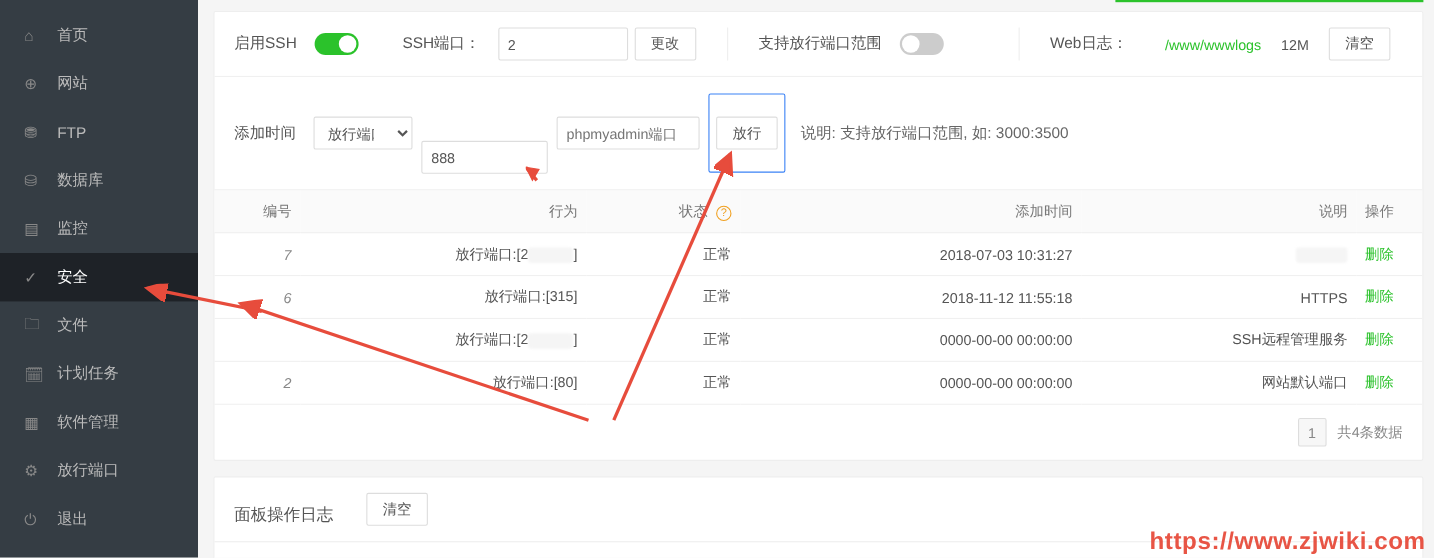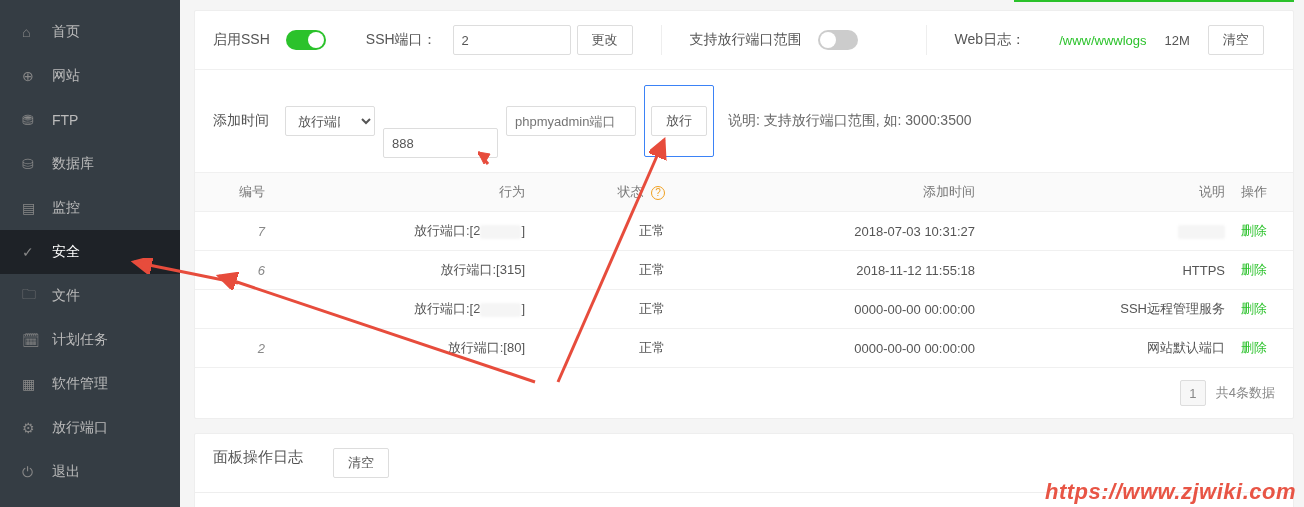--- a/index.html
+++ b/index.html
@@ -132,37 +132,36 @@
   .tbl th:last-child, .tbl td:last-child { padding-right: 18px; text-align: left; font-family: Liberation Serif, serif; }
   .tbl td .id-num { font-style: italic; color: #888; }
   .action-delete { color: #2bc22b; cursor: pointer; }
   .help-icon { color: #f0a020; border:1px solid #f0a020; border-radius:50%; width:14px; height:14px; display:inline-flex; align-items:center; justify-content:center; font-size:10px; margin-left:4px;}
 
   
   .pagination { display:flex; justify-content:flex-end; align-items:center; padding: 12px 18px; gap:10px; color:#888; }
   .page-num { border:1px solid #ddd; min-width:26px; height:26px; display:flex; align-items:center; justify-content:center; border-radius:2px; background:#f7f7f7; }
 
   
-  .log-panel .title-row { display:flex; align-items:flex-start; padding: 14px 18px; border-bottom:1px solid #eee; }
+  .log-panel .title-row { display:flex; align-items:flex-end; padding: 14px 18px; border-bottom:1px solid #eee; }
 
   
   .arrow {
     position: absolute;
     pointer-events: none;
     stroke: #e74c3c;
     fill: #e74c3c;
   }
 
   
   .watermark {
     position: absolute;
     right: 8px;
     bottom: 2px;
     font-size: 22px;
-    font-style: italic;
     font-weight: 600;
     color: #e74c3c;
     letter-spacing: 0.5px;
     opacity: 0.95;
   }
 
   
   .redact { display:inline-block; background:#f5f5f5; color:transparent; border-radius:3px; padding:0 14px; height:14px; vertical-align:middle; filter: blur(1px); }
   
   .topnotch { position:absolute; top:0; right:10px; height:1px; width:280px; border-top:2px solid #2bc22b; }

